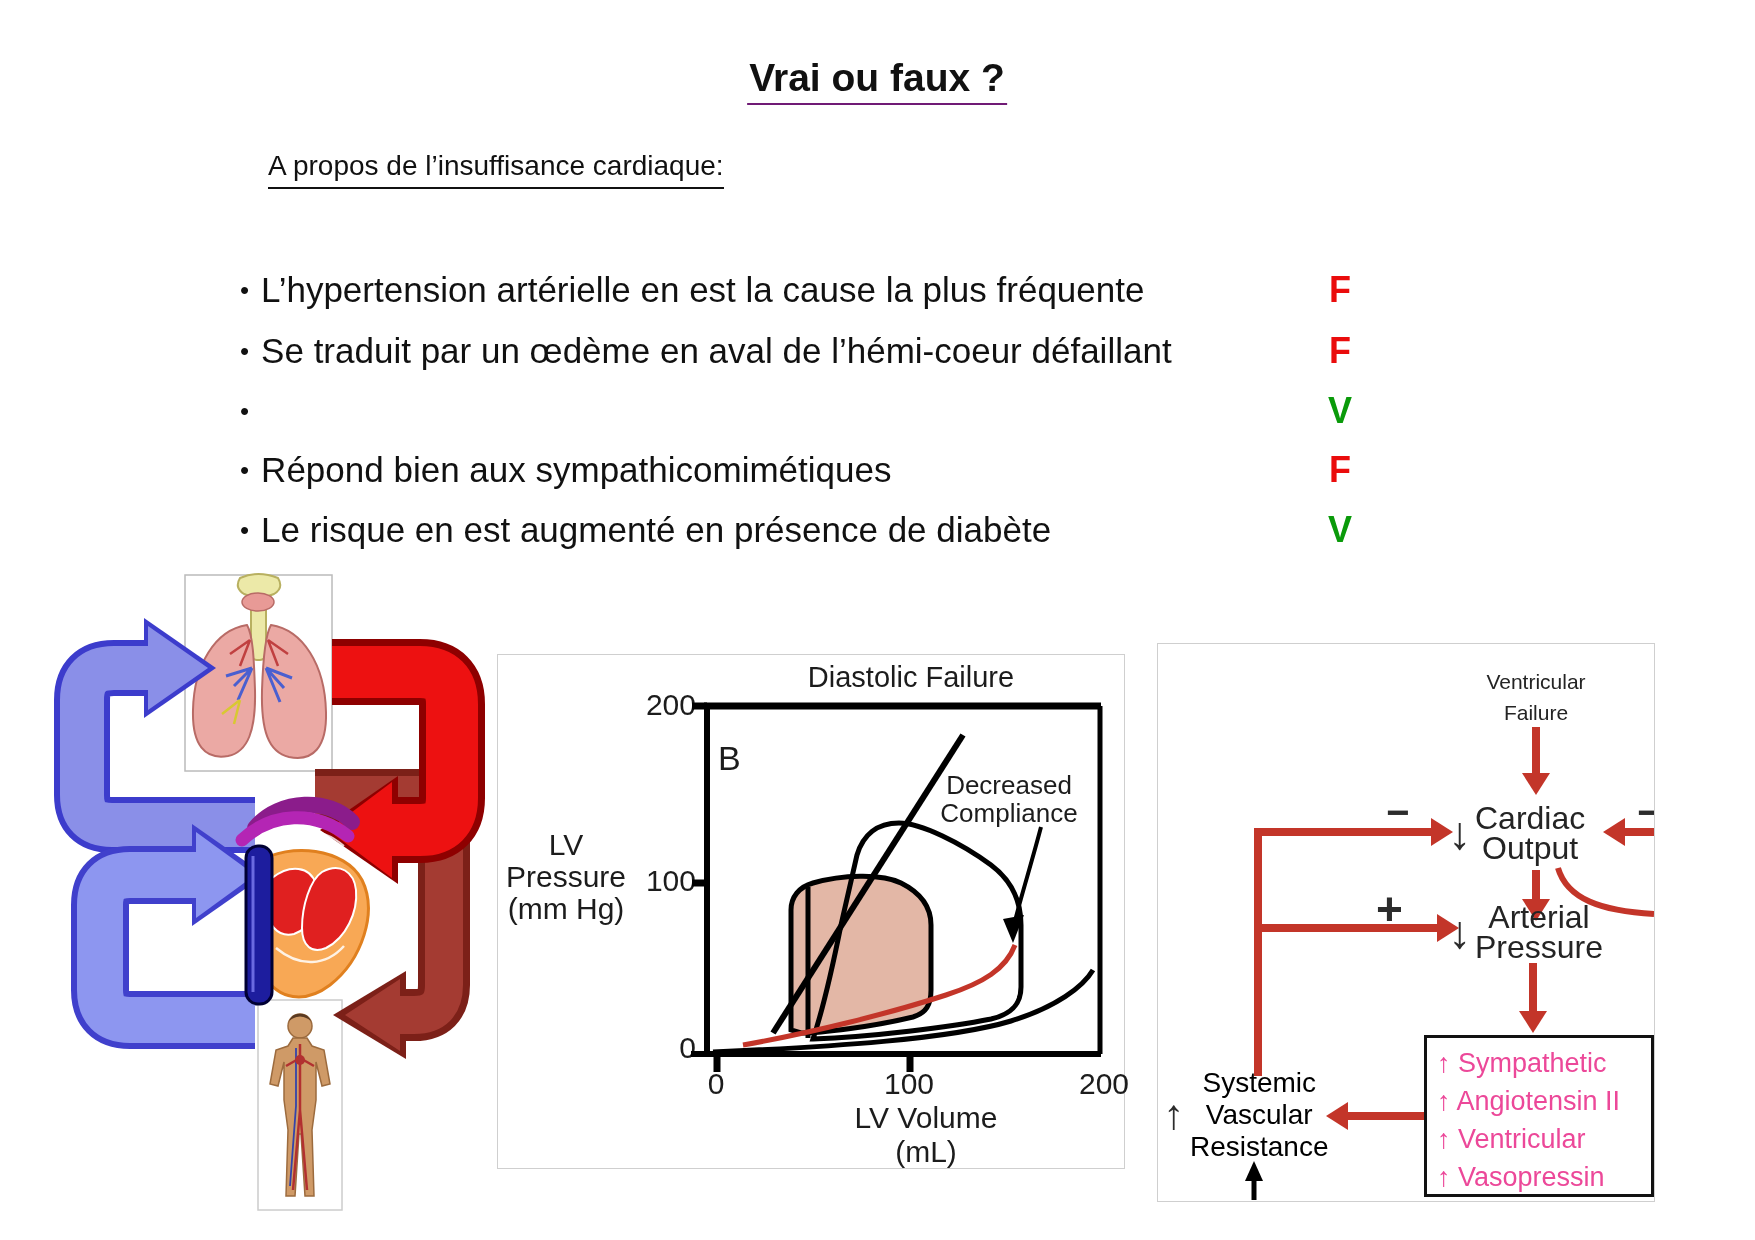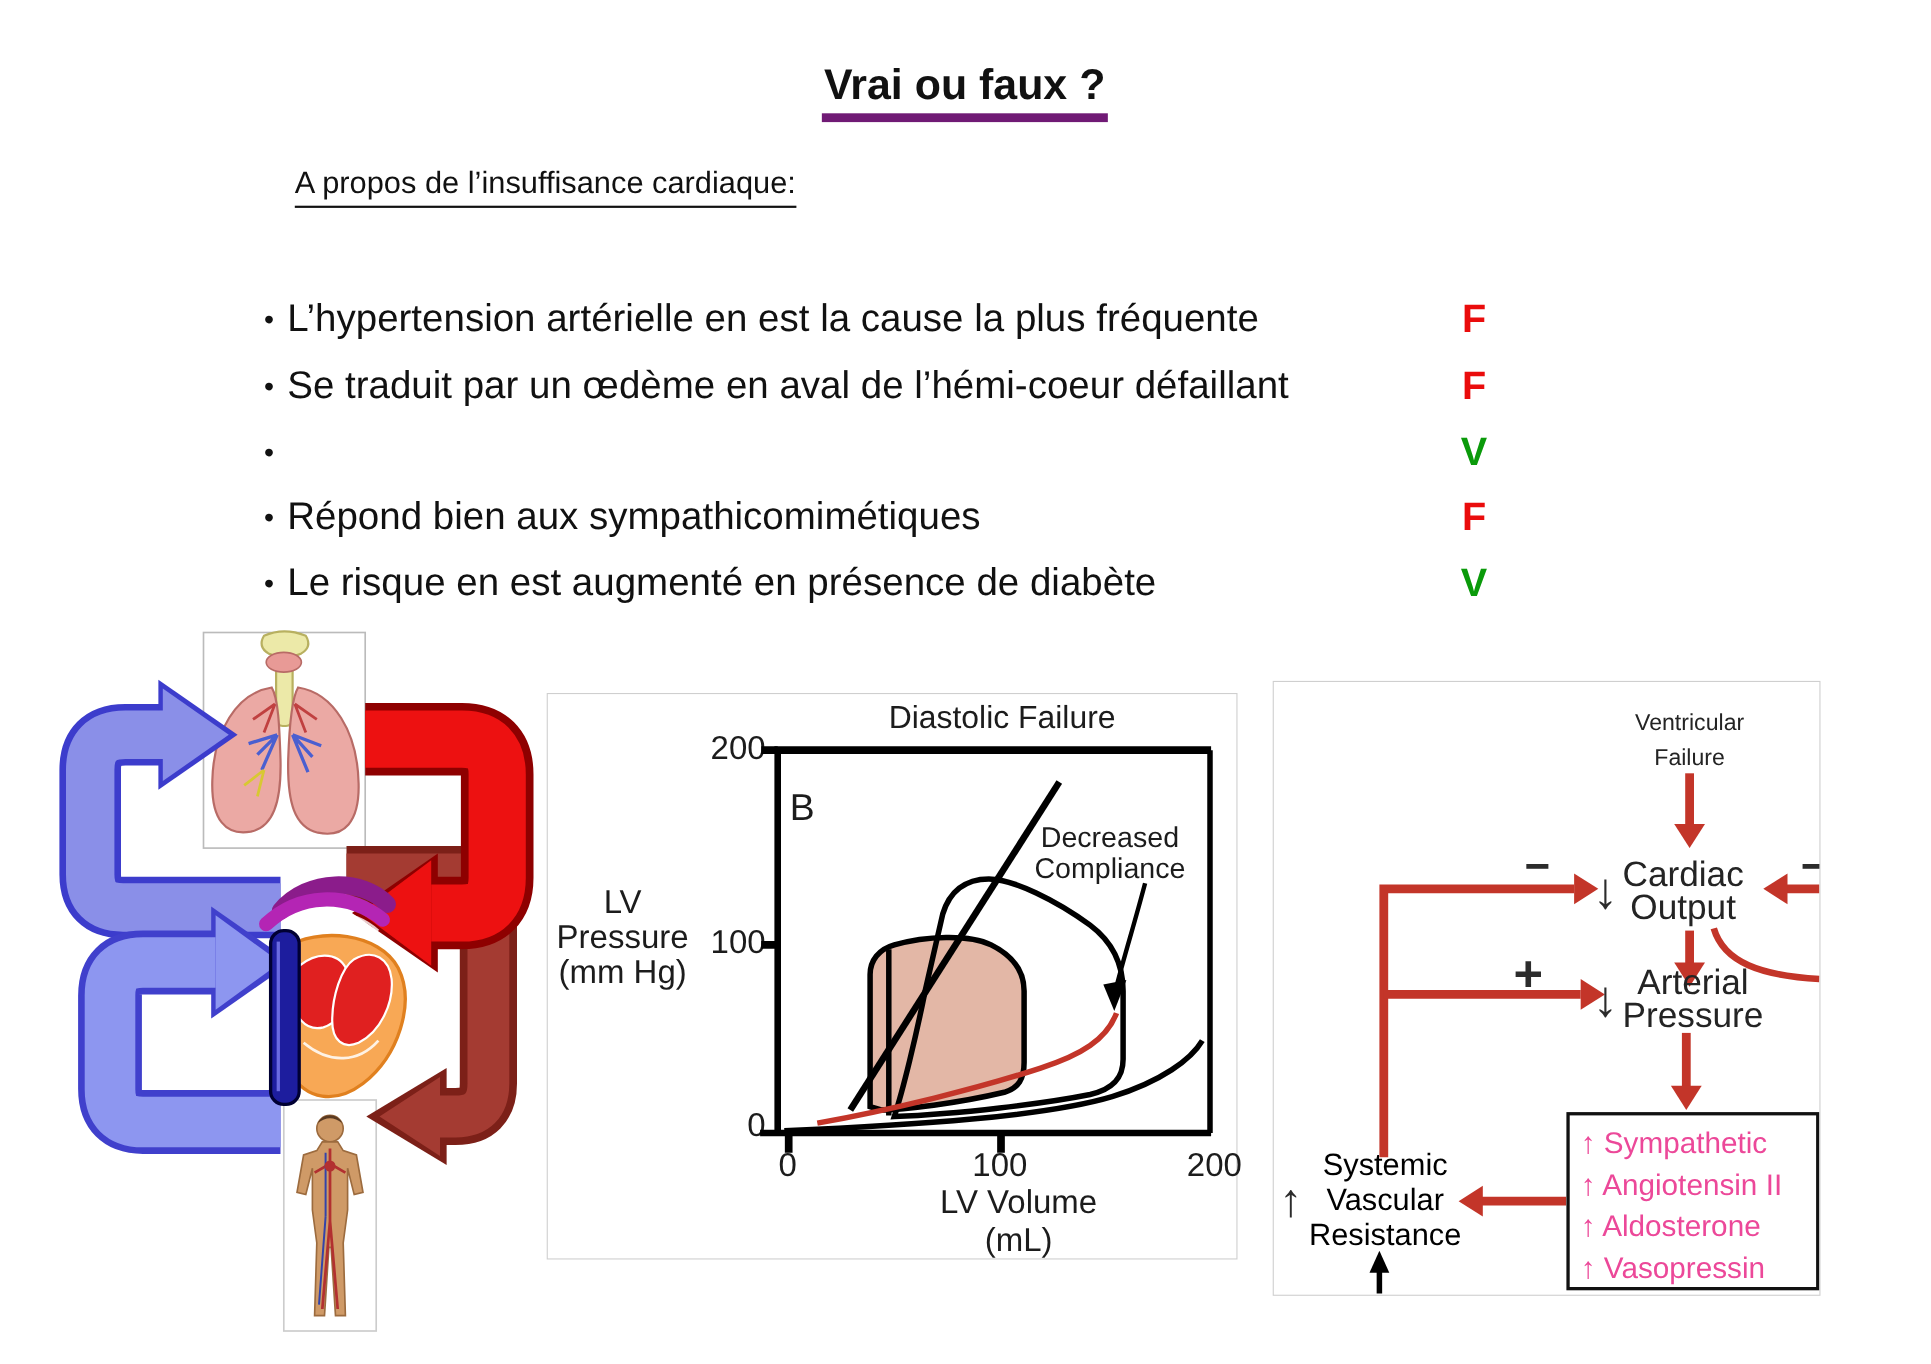--- a/index.html
+++ b/index.html
@@ -1,30 +1,30 @@
 <!DOCTYPE html>
 <html><head>
 <meta charset="utf-8">
 <style>
   html,body{margin:0;padding:0;background:#ffffff;}
   body{font-family:"Liberation Sans", sans-serif; color:#111;}
   #slide{position:relative;width:1755px;height:1240px;background:#fff;overflow:hidden;}
   .abs{position:absolute;}
   
   .title{top:56px;left:877px;transform:translateX(-50%);font-size:39px;font-weight:bold;
-         border-bottom:8px solid #701a75;padding:0 2px 3px 2px;white-space:nowrap;}
+         border-bottom:2px solid #701a75;padding:0 2px 3px 2px;white-space:nowrap;}
   .subtitle{top:150px;left:268px;font-size:28px;border-bottom:2px solid #111;
             padding-bottom:5px;white-space:nowrap;}
   
   .qrow{left:240px;height:48px;display:flex;align-items:center;font-size:35px;white-space:nowrap;}
   .qrow .dot{font-size:26px;margin-right:12px;}
   .answer{width:44px;left:1318px;height:48px;display:flex;align-items:center;justify-content:center;
           font-size:36px;font-weight:bold;}
   
-  .panel{background:#fff;border:1px solid #cfcfcf;}
+  .panel{background:#fff;border:1px solid #cfcfcf;margin-top:24px;}
   #pv-panel{left:497px;top:630px;width:626px;height:513px;}
   #flow-panel{left:1157px;top:619px;width:496px;height:557px;overflow:hidden;}
   .panel .lbl{position:absolute;color:#1c1c1c;}
   .ctitle{left:213px;top:6px;width:400px;text-align:center;font-size:29px;}
   .yticklbl{left:118px;width:80px;text-align:right;font-size:30px;}
   .xticklbl{width:80px;text-align:center;font-size:30px;top:412px;}
   .ylabel{left:4px;top:174px;width:128px;text-align:center;font-size:30px;line-height:32px;}
   .xlabel{left:326px;top:446px;width:204px;text-align:center;font-size:30px;}
   .blabel{left:220px;top:84px;font-size:34px;}
   .annot{left:428px;top:116px;width:166px;text-align:center;font-size:26px;line-height:28px;}
@@ -239,21 +239,21 @@
       </span>
     </div>
 
     <div class="sign" style="left:228px;top:146px;font-size:40px">−</div>
     <div class="sign" style="left:479px;top:146px;font-size:40px">−</div>
     <div class="sign" style="left:218px;top:238px;font-size:46px">+</div>
 
     <div class="fbox">
       <div>↑ Sympathetic</div>
       <div>↑ Angiotensin II</div>
-      <div>↑ Aldosterone</div>
+      <div>↑ Ventricular</div>
       <div>↑ Vasopressin</div>
     </div>
 
     <div class="svrblock">
       <span class="uarr">↑</span>
       <span class="col">
         <div>Systemic</div>
         <div>Vascular</div>
         <div>Resistance</div>
       </span>

